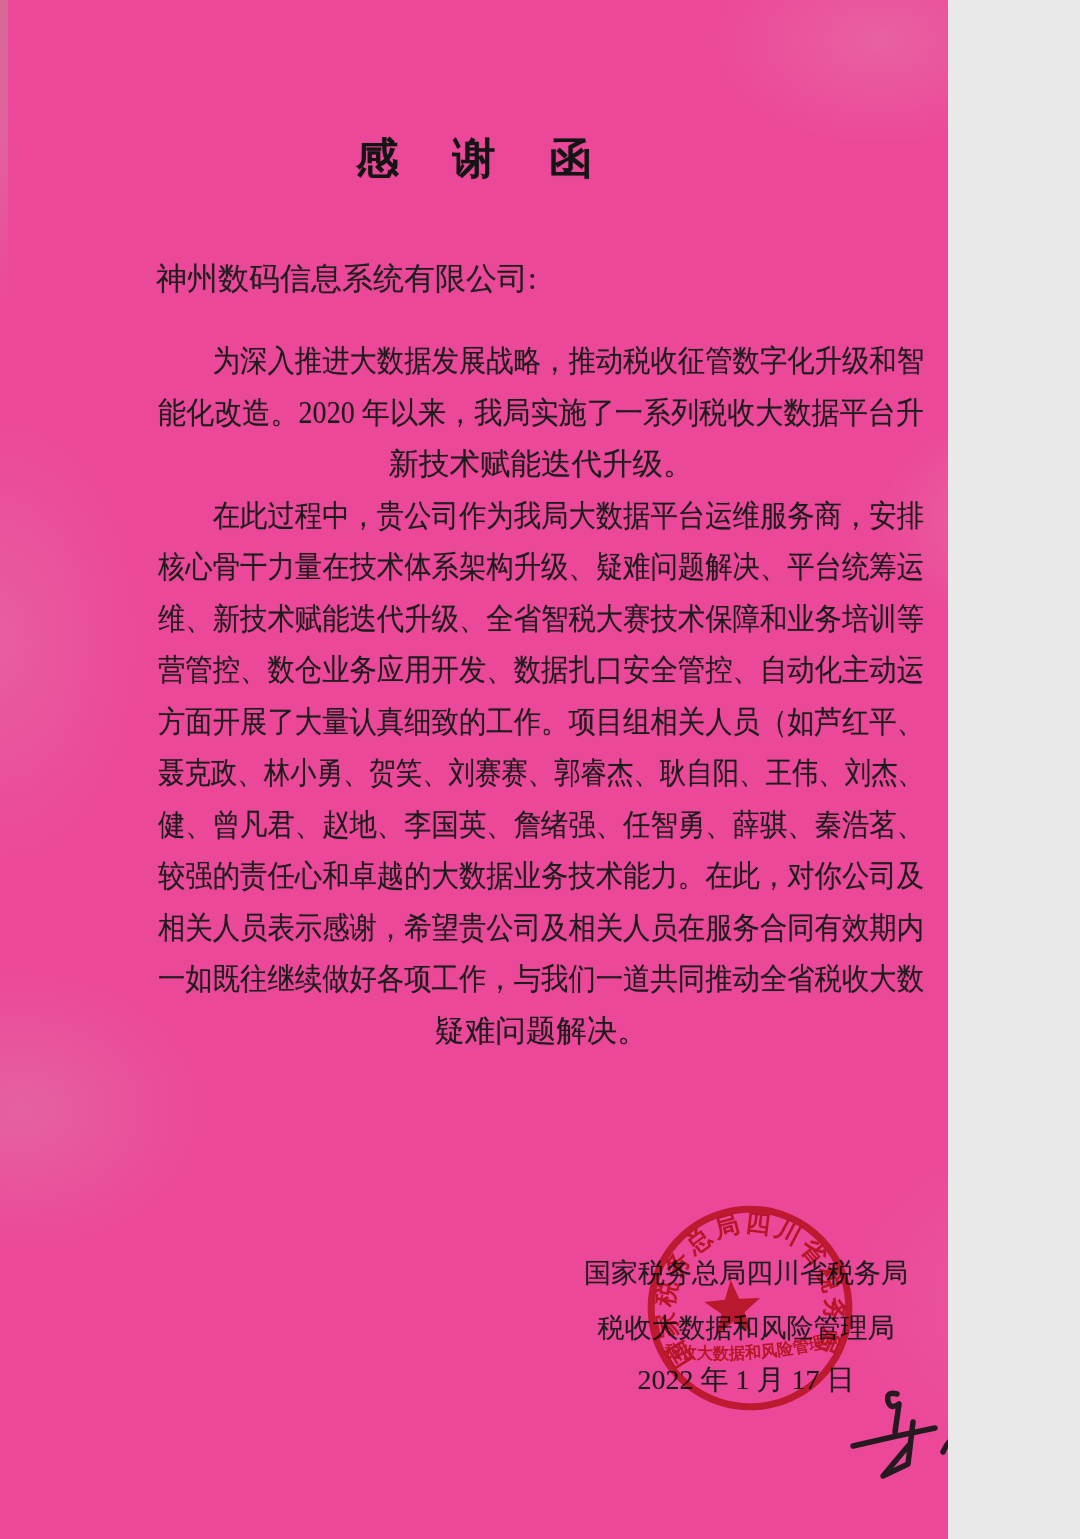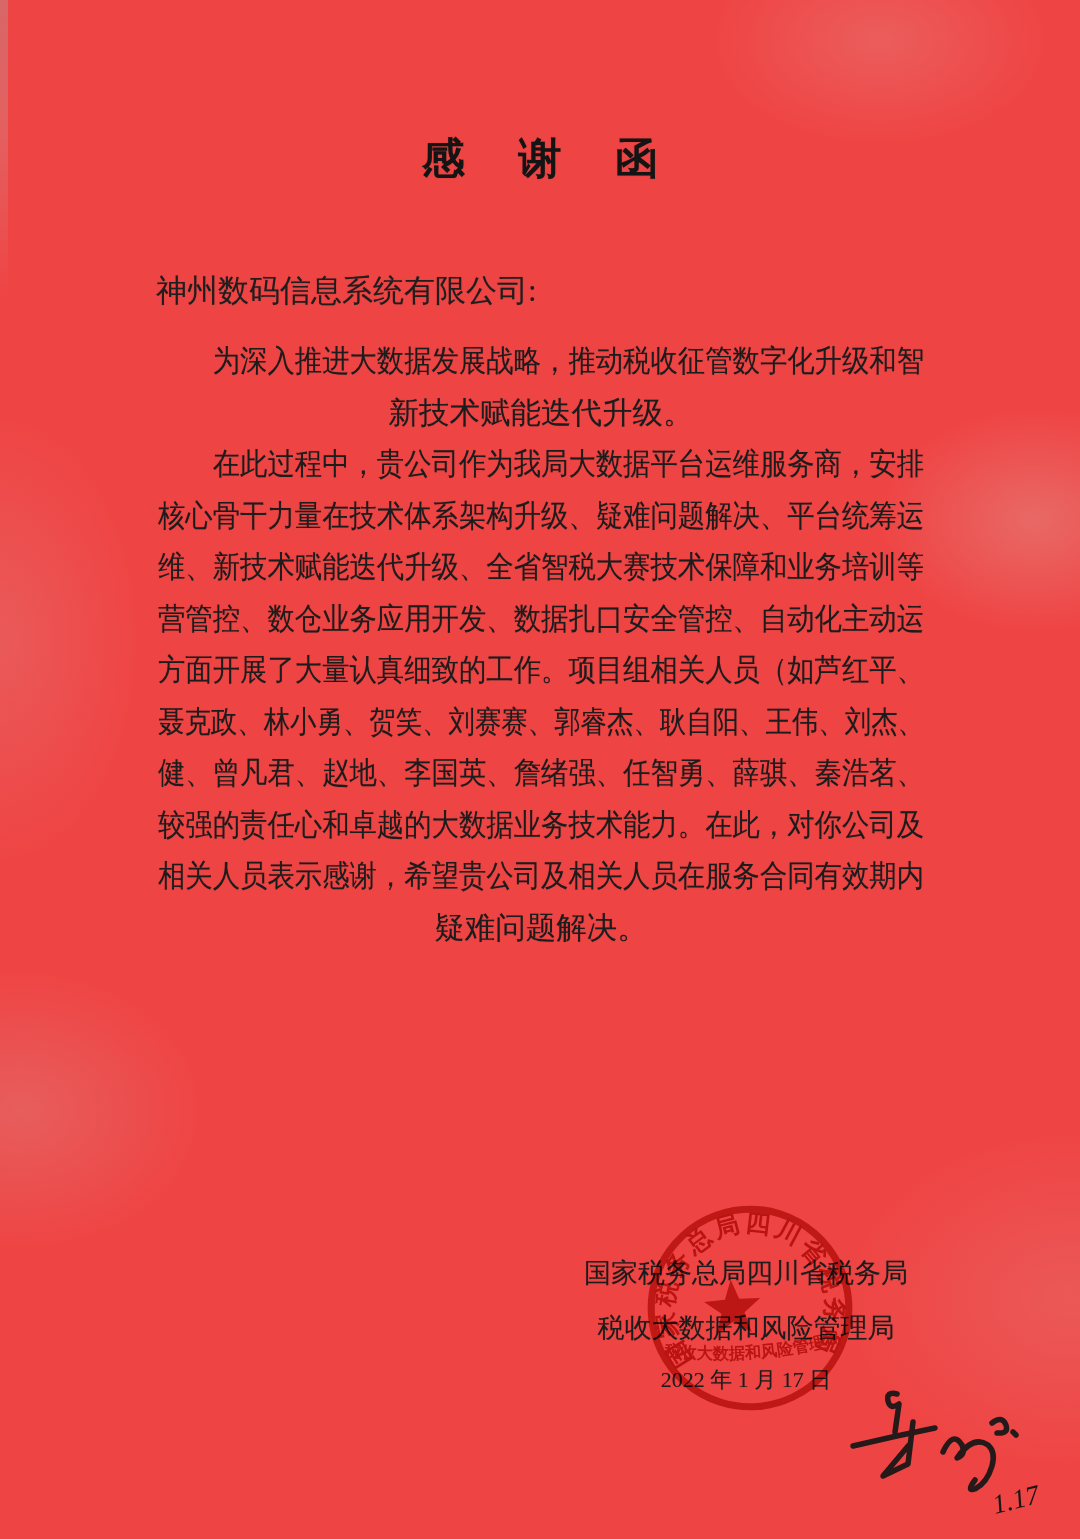--- a/index.html
+++ b/index.html
@@ -1,18 +1,18 @@
 <!DOCTYPE html>
 <html><head>
 <meta charset="utf-8">
 <style>
   html,body{margin:0;padding:0;background:#e9e9e9;}
   .page{
-    position:relative;width:1080px;height:1539px;overflow:hidden;
-    background:#ef4444;
+    position:relative;width:948px;height:1539px;overflow:hidden;
+    background:#ec4899;
     font-family:"Liberation Serif","DejaVu Serif",serif;
     color:#222;
   }
   .mottle{
     position:absolute;inset:0;pointer-events:none;z-index:1;
     background:
       radial-gradient(220px 160px at 1035px 520px, rgba(214,202,190,.28), transparent 70%),
       radial-gradient(260px 200px at 20px 1110px, rgba(198,198,192,.20), transparent 70%),
       radial-gradient(320px 240px at 1070px 1300px, rgba(208,198,188,.16), transparent 70%),
       radial-gradient(240px 150px at 880px 40px, rgba(216,210,200,.18), transparent 70%),
@@ -24,37 +24,37 @@
   }
   .title{
     position:absolute;top:130px;left:0;width:100%;
     text-align:center;font-size:43px;font-weight:700;color:#141414;
     letter-spacing:.5em;text-indent:.5em;
     text-shadow:0 0 1px rgba(30,30,30,.4);
     z-index:2;
   }
   .salutation{
     position:absolute;left:156px;top:258px;font-size:31px;color:#1e1e1e;
-    text-shadow:0 0 1px rgba(30,30,30,.3);z-index:2;margin-top:12px;
+    text-shadow:0 0 1px rgba(30,30,30,.3);z-index:2;
   }
   .bodytext{
     position:absolute;left:158px;top:336px;width:766px;z-index:2;text-align:center;
   }
   .row{height:51.5px;line-height:51.5px;}
   .fit{
     display:inline-block;white-space:nowrap;vertical-align:top;
     font-size:30.5px;color:#1c1c1c;transform-origin:0 60%;
     text-shadow:0 0 1px rgba(30,30,30,.32);
   }
   .signoff{
     position:absolute;left:560px;top:1246px;width:372px;text-align:center;z-index:2;
   }
   .signoff .sline{height:55px;line-height:55px;font-size:27px;color:#1c1c1c;
     text-shadow:0 0 1px rgba(30,30,30,.3);}
-  .signoff .sdate{height:48px;line-height:48px;font-size:22px;}
+  .signoff .sdate{height:48px;line-height:48px;font-size:28px;}
   .seal{
     position:absolute;left:642px;top:1198px;width:216px;height:220px;z-index:3;
     mix-blend-mode:multiply;opacity:.92;transform:rotate(-4deg);
   }
   .handsign{
     position:absolute;left:845px;top:1388px;width:215px;height:145px;z-index:4;
   }
 </style>
 </head>
 <body>
@@ -62,30 +62,32 @@
 <div class="page">
   <div class="mottle"></div>
   <div class="strip-left"></div>
 
   <div class="title">感 谢 函</div>
 
   <div class="salutation">神州数码信息系统有限公司:</div>
 
   <div class="bodytext">
     <div class="row"><span class="fit" style="transform: scaleX(0.897);">　　为深入推进大数据发展战略，推动税收征管数字化升级和智</span></div>
+    <div class="row"><span class="fit" style="transform: scaleX(0.9216);">能化改造。2020 年以来，我局实施了一系列税收大数据平台升</span></div>
     <div class="row"><span class="fit noscale">新技术赋能迭代升级。</span></div>
     <div class="row"><span class="fit" style="transform: scaleX(0.897);">　　在此过程中，贵公司作为我局大数据平台运维服务商，安排</span></div>
     <div class="row"><span class="fit" style="transform: scaleX(0.897);">核心骨干力量在技术体系架构升级、疑难问题解决、平台统筹运</span></div>
     <div class="row"><span class="fit" style="transform: scaleX(0.897);">维、新技术赋能迭代升级、全省智税大赛技术保障和业务培训等</span></div>
     <div class="row"><span class="fit" style="transform: scaleX(0.897);">营管控、数仓业务应用开发、数据扎口安全管控、自动化主动运</span></div>
     <div class="row"><span class="fit" style="transform: scaleX(0.897);">方面开展了大量认真细致的工作。项目组相关人员（如芦红平、</span></div>
     <div class="row"><span class="fit" style="transform: scaleX(0.866);">聂克政、林小勇、贺笑、刘赛赛、郭睿杰、耿自阳、王伟、刘杰、</span></div>
     <div class="row"><span class="fit" style="transform: scaleX(0.897);">健、曾凡君、赵地、李国英、詹绪强、任智勇、薛骐、秦浩茗、</span></div>
     <div class="row"><span class="fit" style="transform: scaleX(0.897);">较强的责任心和卓越的大数据业务技术能力。在此，对你公司及</span></div>
     <div class="row"><span class="fit" style="transform: scaleX(0.897);">相关人员表示感谢，希望贵公司及相关人员在服务合同有效期内</span></div>
+    <div class="row"><span class="fit" style="transform: scaleX(0.897);">一如既往继续做好各项工作，与我们一道共同推动全省税收大数</span></div>
     <div class="row"><span class="fit noscale">疑难问题解决。</span></div>
   </div>
 
   <div class="signoff">
     <div class="sline">国家税务总局四川省税务局</div>
     <div class="sline">税收大数据和风险管理局</div>
     <div class="sline sdate">2022 年 1 月 17 日</div>
   </div>
 
   <svg class="seal" viewBox="0 0 212 216">

